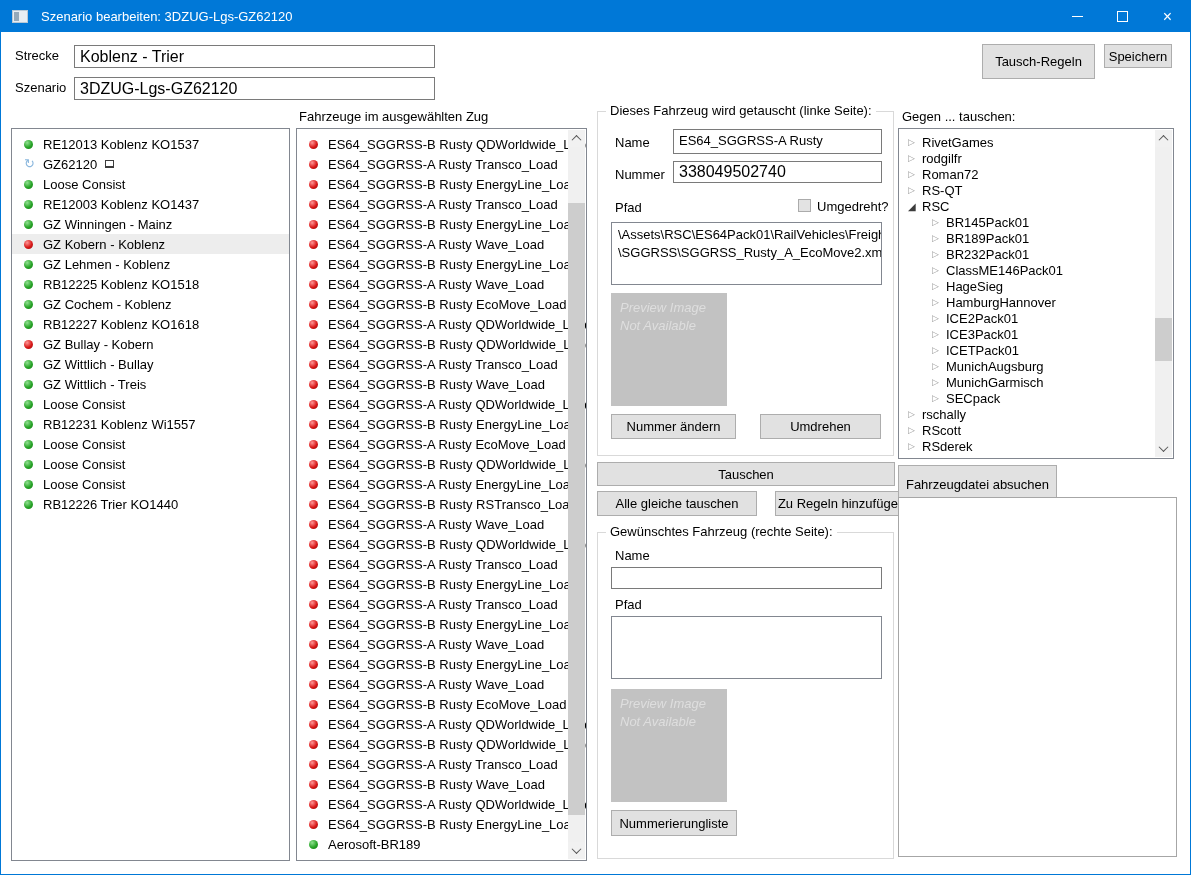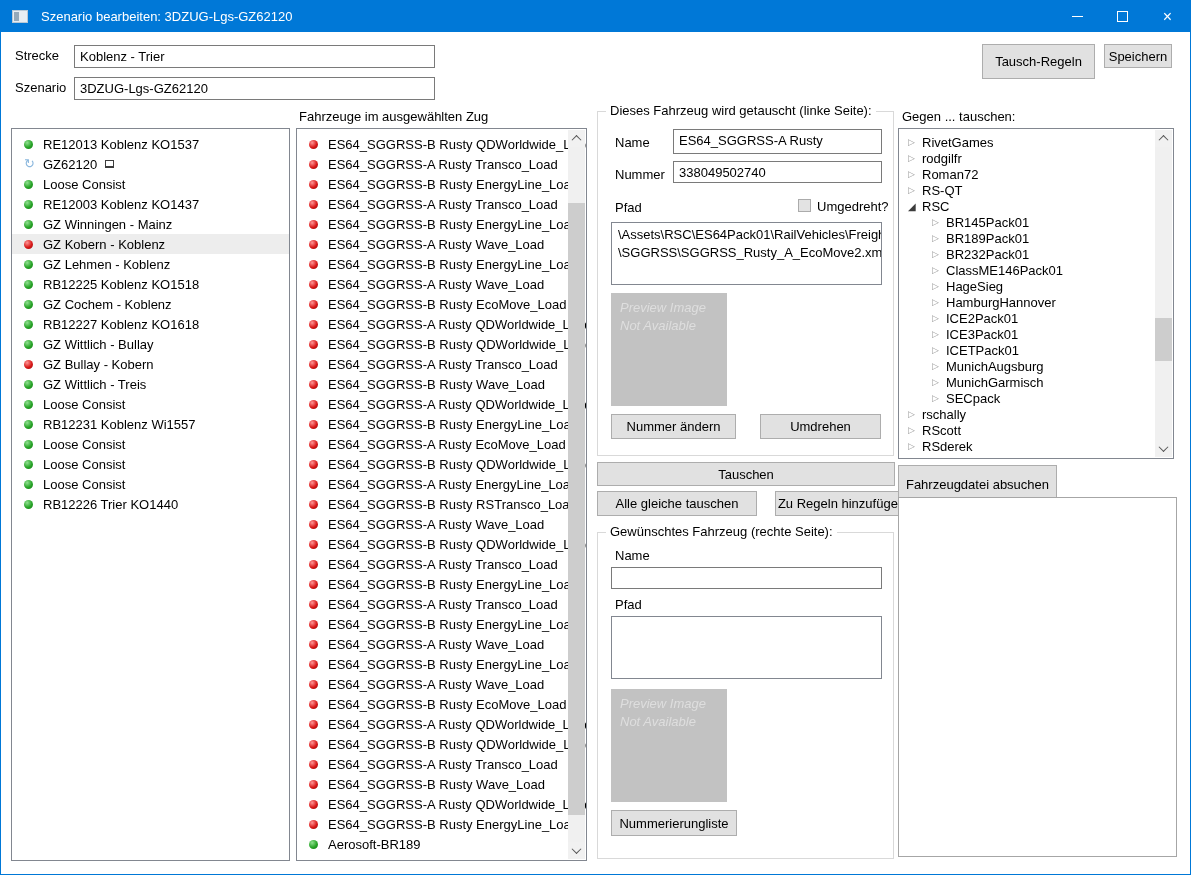--- a/index.html
+++ b/index.html
@@ -11,21 +11,21 @@
   .app-icon::before{content:"";position:absolute;left:1px;top:1px;width:5px;bottom:1px;background:#94a9ba;}
   .title{color:#fff;margin-left:13px;font-size:13px;white-space:nowrap;}
   .win-btns{position:absolute;right:0;top:0;display:flex;height:31px;}
   .win-btn{width:45px;height:31px;display:flex;align-items:center;justify-content:center;color:#fff;cursor:default;}
   .glyph-min{width:11px;height:1px;background:#fff;display:block;}
   .glyph-max{width:9px;height:9px;border:1px solid #fff;display:block;}
   .glyph-close{font-size:16px;line-height:16px;color:#fff;}
   
   .lbl{position:absolute;white-space:nowrap;}
   .tb{position:absolute;border:1px solid #7a7a7a;background:#fff;box-sizing:border-box;
-      font-family:"Liberation Sans",sans-serif;font-size:13px;padding:2px 5px;color:#000;}
+      font-family:"Liberation Sans",sans-serif;font-size:16px;padding:2px 5px;color:#000;}
   input.tb{outline:none;}
   .btn{position:absolute;background:#e1e1e1;border:1px solid #adadad;box-sizing:border-box;text-align:center;
       font-family:"Liberation Sans",sans-serif;font-size:13px;color:#000;padding:0;cursor:default;}
   .groupbox{position:absolute;border:1px solid #d9d9d9;box-sizing:border-box;}
   .groupbox-label{position:absolute;top:-9px;left:8px;background:#fff;padding:0 4px;white-space:nowrap;}
   .checkbox{position:absolute;width:13px;height:13px;background:#e3e3e3;border:1px solid #ababab;box-sizing:border-box;}
   .preview{position:absolute;background:#c2c2c2;color:#dedede;font-style:italic;padding:6px 9px;
       white-space:pre-line;box-sizing:border-box;line-height:18px;}
   .pathbox{position:absolute;border:1px solid #828790;background:#fff;padding:3px 6px;box-sizing:border-box;
       white-space:pre-line;line-height:18px;overflow:hidden;}
@@ -125,26 +125,26 @@
       </div>
       <div class="list-row">
         <span class="dot green"></span>
         <span class="row-label">GZ Cochem - Koblenz</span>
       </div>
       <div class="list-row">
         <span class="dot green"></span>
         <span class="row-label">RB12227 Koblenz KO1618</span>
       </div>
       <div class="list-row">
-        <span class="dot green"></span>
-        <span class="row-label">GZ Wittlich - Bullay</span>
-      </div>
-      <div class="list-row">
         <span class="dot red"></span>
         <span class="row-label">GZ Bullay - Kobern</span>
+      </div>
+      <div class="list-row">
+        <span class="dot green"></span>
+        <span class="row-label">GZ Wittlich - Bullay</span>
       </div>
       <div class="list-row">
         <span class="dot green"></span>
         <span class="row-label">GZ Wittlich - Treis</span>
       </div>
       <div class="list-row">
         <span class="dot green"></span>
         <span class="row-label">Loose Consist</span>
       </div>
       <div class="list-row">

